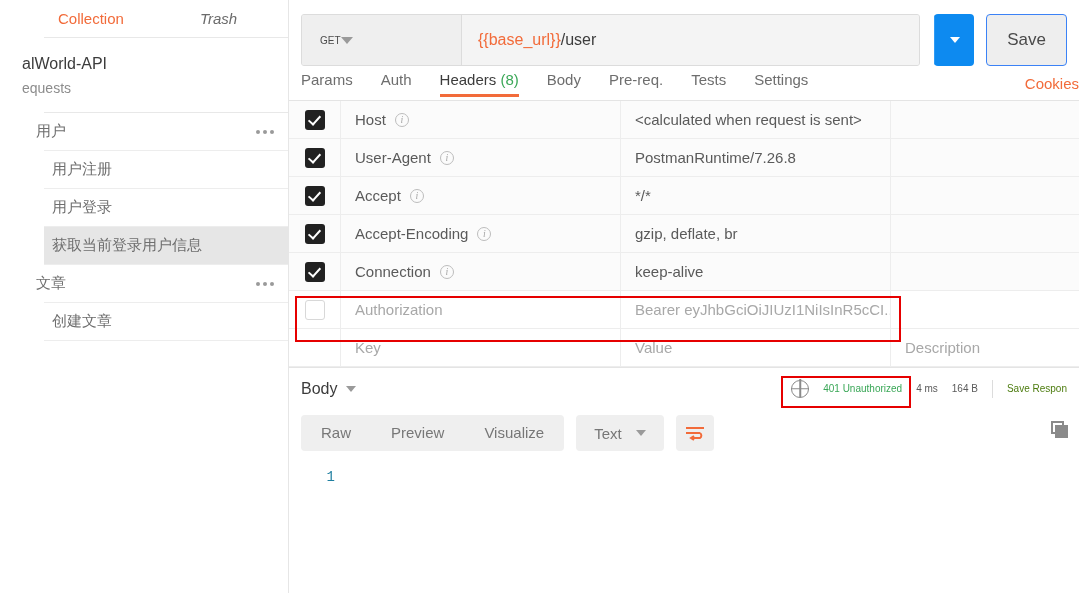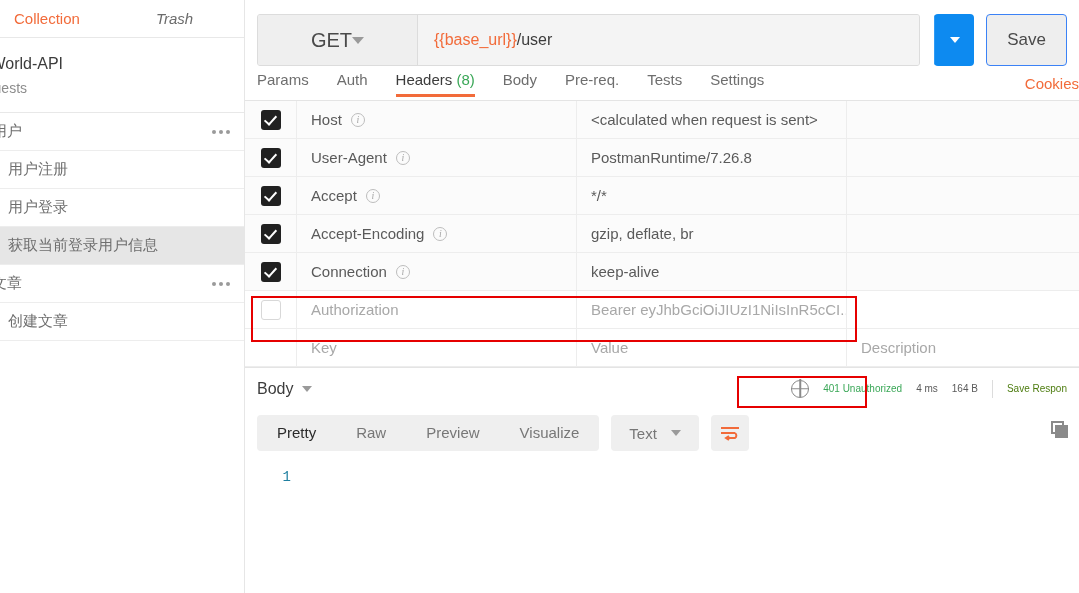--- a/index.html
+++ b/index.html
@@ -2,21 +2,21 @@
 <html><head>
 <meta charset="utf-8">
 <style>
   * { box-sizing: border-box; margin: 0; padding: 0; }
   html, body {
     width: 1079px; height: 593px;
     background: #ffffff;
     font-family: "Liberation Sans", sans-serif;
     overflow: hidden;
   }
-  .app { position: relative; width: 1079px; height: 593px; display: flex; }
+  .app { position: relative; width: 1079px; height: 593px; display: flex; padding-left: 44px; }
 
   
   .sidebar {
     width: 245px; height: 593px;
     background: #ffffff;
     border-right: 1px solid #e6e6e6;
     position: relative;
     flex: 0 0 245px;
   }
   .sb-tabs {
@@ -70,22 +70,22 @@
     height: 66px;
   }
   .url-group {
     display: flex; flex: 1;
     border: 1px solid #dcdcdc; border-radius: 3px;
     height: 52px; background: #f2f2f2;
     overflow: hidden;
   }
   .method {
     width: 160px; display: flex; align-items: center;
-    justify-content: center;
-    padding: 0 18px; font-size: 20px; color: #4a4a4a;
+    justify-content: flex-start;
+    padding: 0 18px; font-size: 10px; color: #4a4a4a;
     border-right: 1px solid #dcdcdc;
     background: #efefef; cursor: pointer;
   }
   .caret {
     width: 0; height: 0;
     border-left: 6px solid transparent;
     border-right: 6px solid transparent;
     border-top: 7px solid #9a9a9a;
   }
   .caret.sm {
@@ -481,21 +481,20 @@
         <span class="status">401 Unauthorized</span>
         <span class="time">4 ms</span>
         <span class="size">164 B</span>
         <span class="divider-v"></span>
         <span class="save-resp">Save Respon</span>
       </div>
     </div>
 
     <div class="view-bar">
       <div class="seg">
-        <div class="seg-item active">Pretty</div>
         <div class="seg-item">Raw</div>
         <div class="seg-item">Preview</div>
         <div class="seg-item">Visualize</div>
       </div>
       <div class="type-sel">
         <span>Text</span>
         <span class="caret sm"></span>
       </div>
       <div class="wrap-btn">
         <svg width="20" height="16" viewBox="0 0 20 16">

